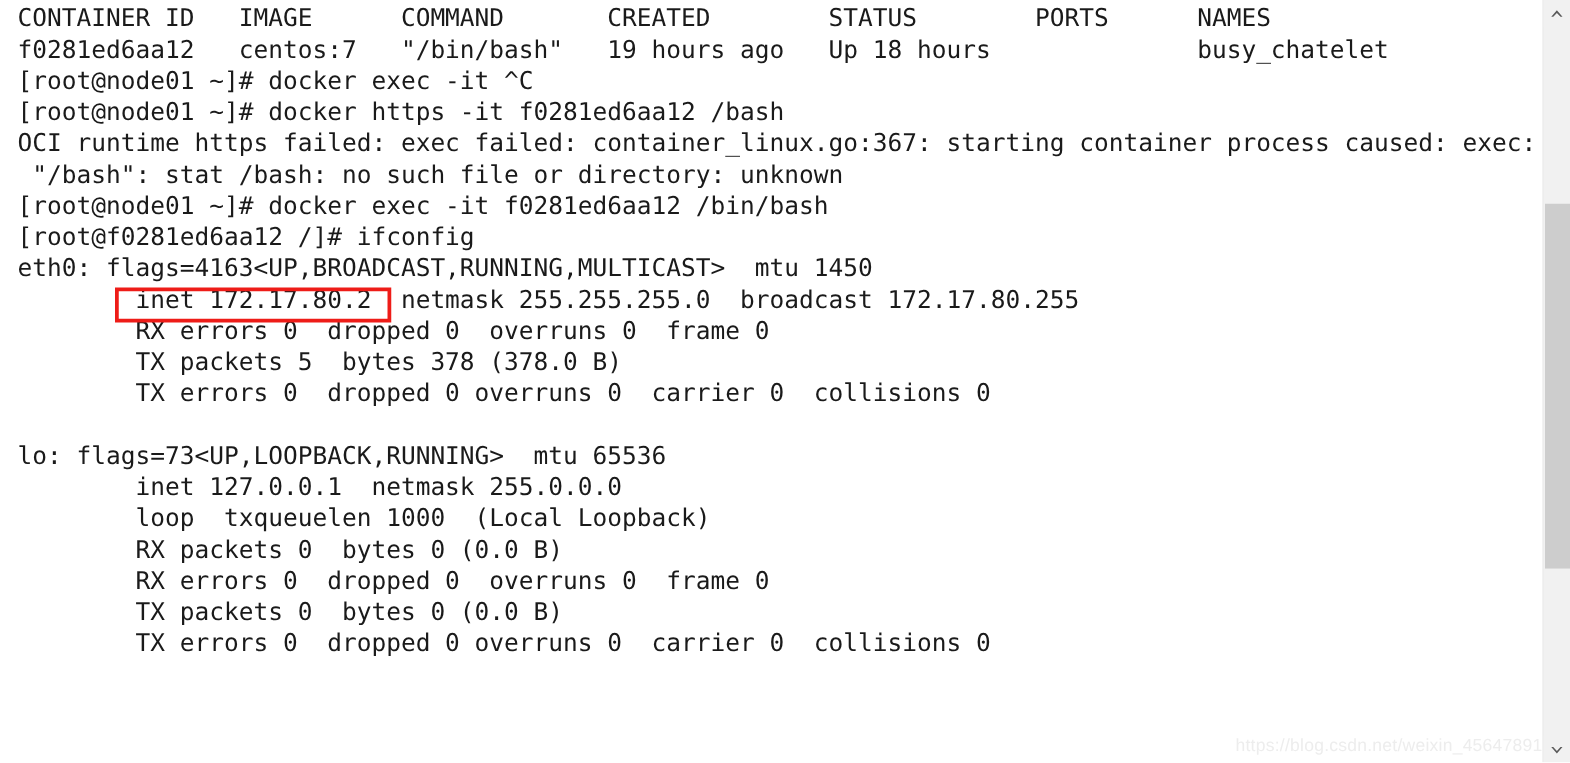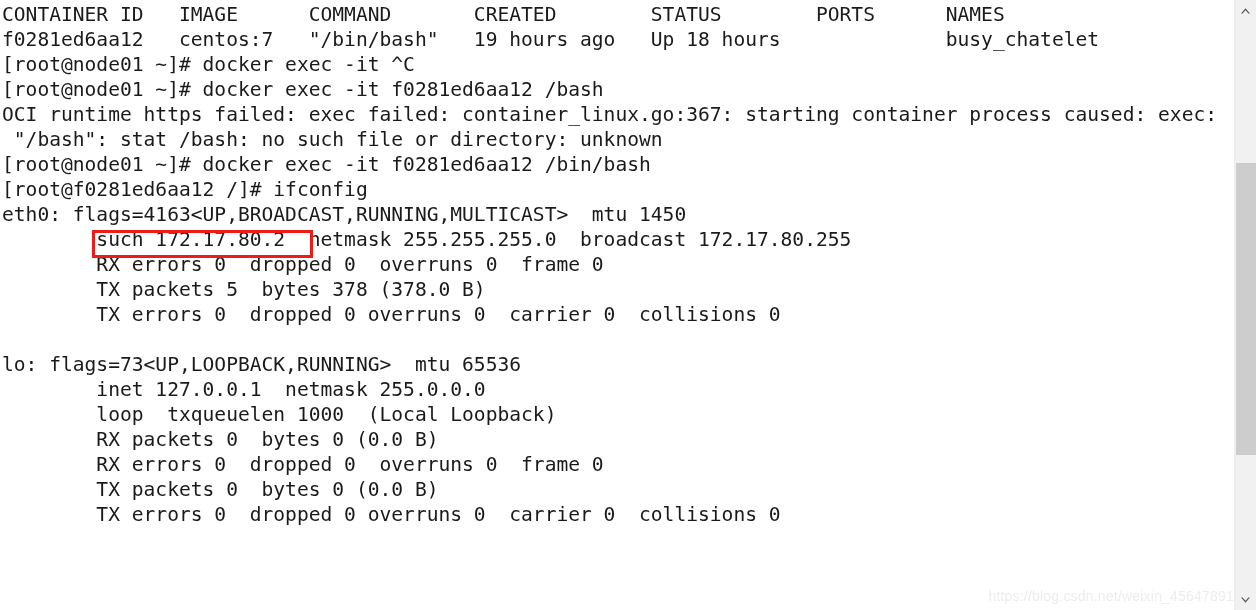--- a/index.html
+++ b/index.html
@@ -36,21 +36,21 @@
     margin: 0;
   }
   .line {
     font-family: "DejaVu Sans Mono", "Liberation Mono", monospace;
     font-size: 19.6px;
     line-height: 25px;
     height: 25px;
     color: #1a1a1a;
     white-space: pre;
     letter-spacing: 0px;
-    padding-left: 2px;
+    padding-left: 14px;
     overflow: hidden;
   }
   .line.blank {
     color: transparent;
   }
 
   
   #inet-highlight {
     position: absolute;
     left: 92px;
@@ -128,27 +128,27 @@
 </head>
 <body>
 
 <div id="screen">
 
   <div id="terminal">
     <div id="console-lines">
         <div class="line">CONTAINER ID   IMAGE      COMMAND       CREATED        STATUS        PORTS      NAMES</div>
         <div class="line">f0281ed6aa12   centos:7   "/bin/bash"   19 hours ago   Up 18 hours              busy_chatelet</div>
         <div class="line">[root@node01 ~]# docker exec -it ^C</div>
-        <div class="line">[root@node01 ~]# docker exec -it f0281ed6aa12 /bash</div>
+        <div class="line">[root@node01 ~]# docker https -it f0281ed6aa12 /bash</div>
         <div class="line">OCI runtime https failed: exec failed: container_linux.go:367: starting container process caused: exec:</div>
         <div class="line"> "/bash": stat /bash: no such file or directory: unknown</div>
         <div class="line">[root@node01 ~]# docker exec -it f0281ed6aa12 /bin/bash</div>
         <div class="line">[root@f0281ed6aa12 /]# ifconfig</div>
         <div class="line">eth0: flags=4163&lt;UP,BROADCAST,RUNNING,MULTICAST&gt;  mtu 1450</div>
-        <div class="line">        such 172.17.80.2  netmask 255.255.255.0  broadcast 172.17.80.255</div>
+        <div class="line">        inet 172.17.80.2  netmask 255.255.255.0  broadcast 172.17.80.255</div>
         <div class="line">        RX errors 0  dropped 0  overruns 0  frame 0</div>
         <div class="line">        TX packets 5  bytes 378 (378.0 B)</div>
         <div class="line">        TX errors 0  dropped 0 overruns 0  carrier 0  collisions 0</div>
         <div class="line blank">&nbsp;</div>
         <div class="line">lo: flags=73&lt;UP,LOOPBACK,RUNNING&gt;  mtu 65536</div>
         <div class="line">        inet 127.0.0.1  netmask 255.0.0.0</div>
         <div class="line">        loop  txqueuelen 1000  (Local Loopback)</div>
         <div class="line">        RX packets 0  bytes 0 (0.0 B)</div>
         <div class="line">        RX errors 0  dropped 0  overruns 0  frame 0</div>
         <div class="line">        TX packets 0  bytes 0 (0.0 B)</div>

